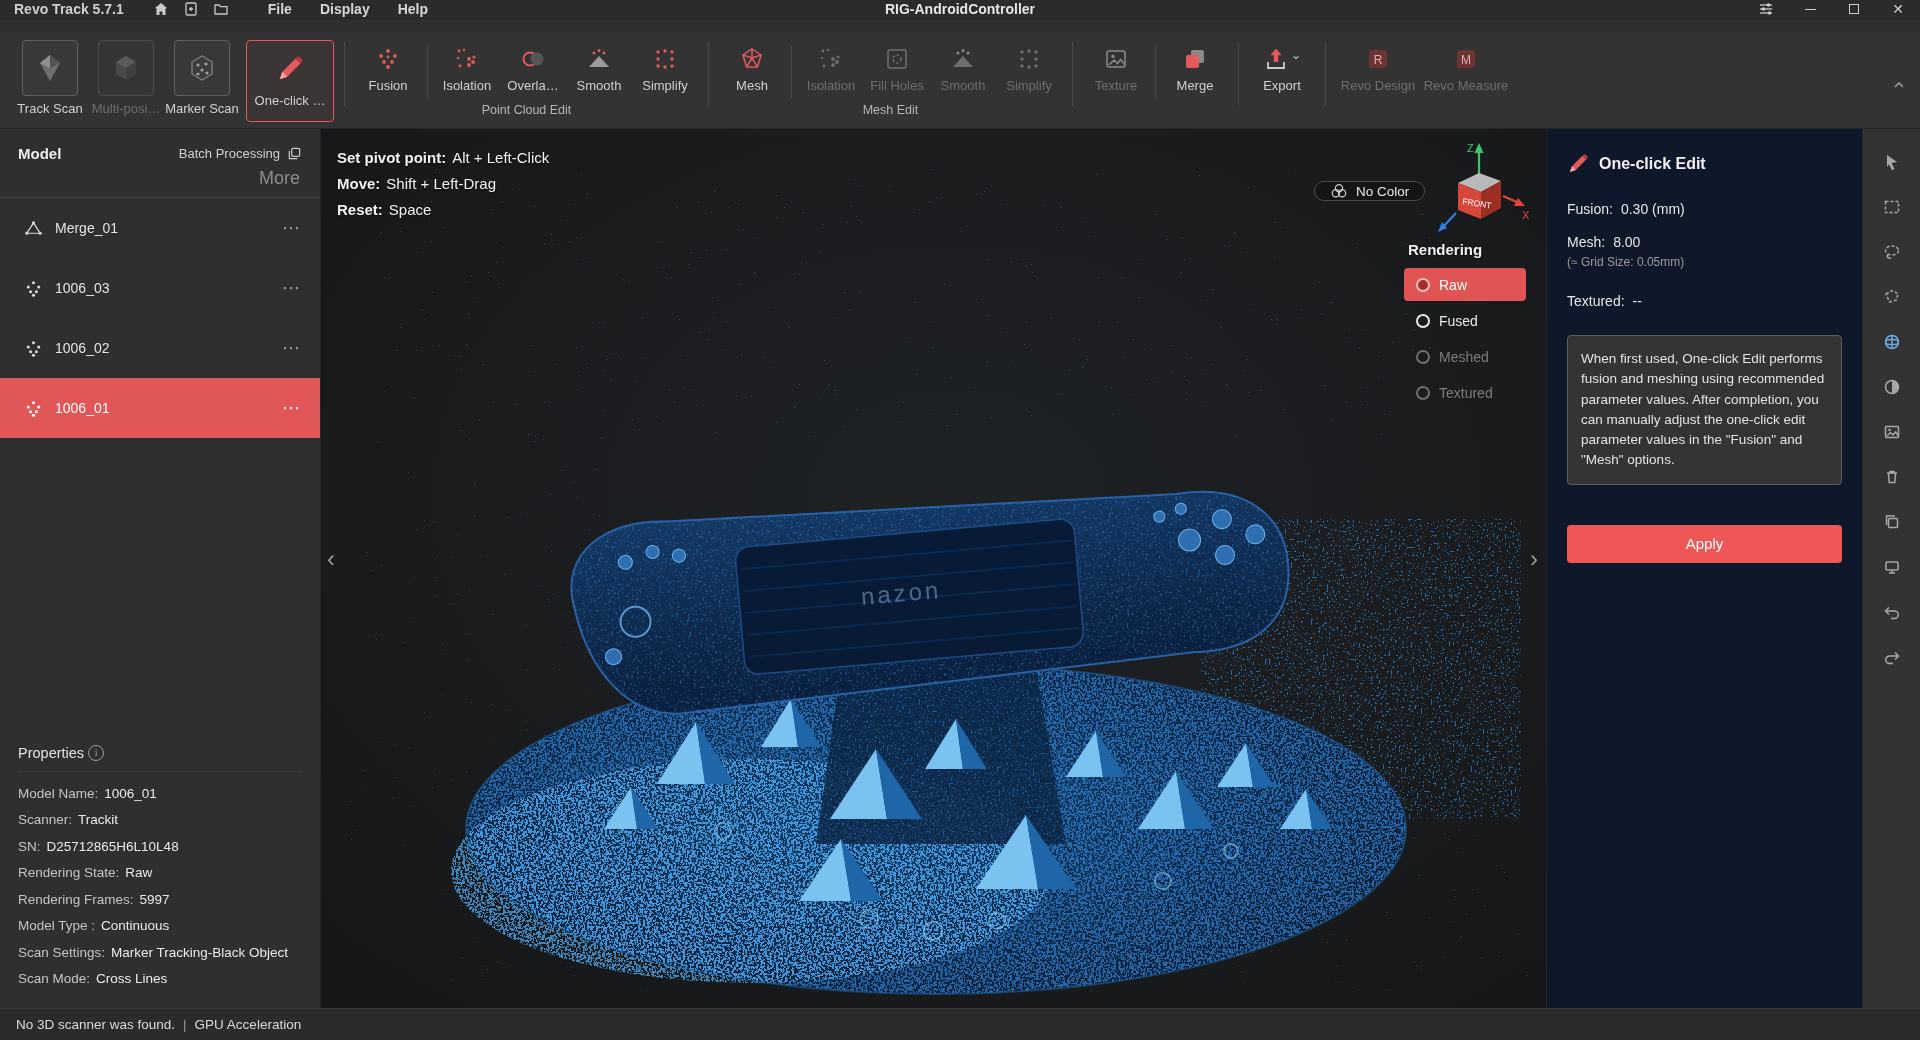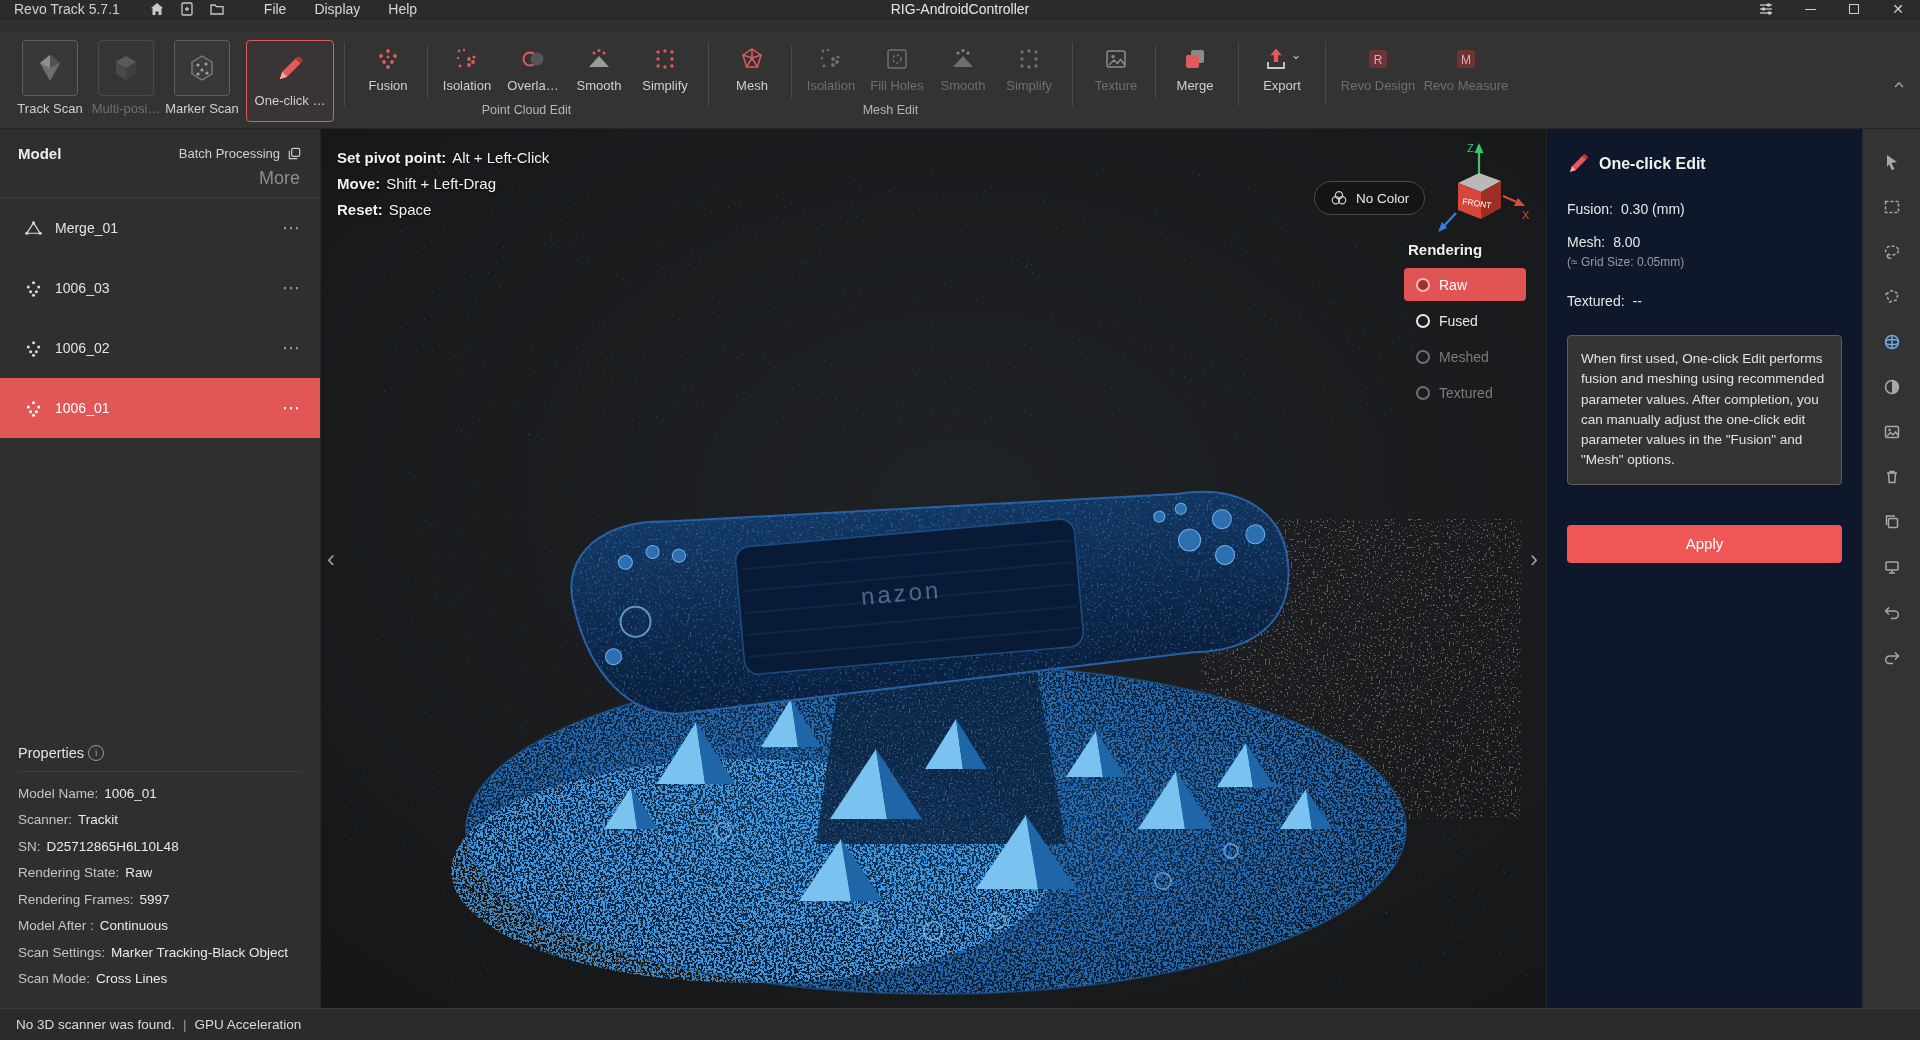--- a/index.html
+++ b/index.html
@@ -2,21 +2,21 @@
 <html><head>
 <meta charset="utf-8">
 <style>
   * { box-sizing: border-box; margin: 0; padding: 0; }
   html,body { width:1920px; height:1040px; overflow:hidden; background:#222;
     font-family:"Liberation Sans","DejaVu Sans",sans-serif; -webkit-font-smoothing:antialiased; }
   .app { position:relative; width:1920px; height:1040px; background:#2f2f2f; color:#e0e0e0; }
 
   
   .titlebar { position:absolute; left:0; top:0; width:1920px; height:19px; background:#2b2b2b;
-    display:flex; align-items:center; border-bottom:1px solid #242424; z-index:30; }
+    display:flex; align-items:center; border-bottom:1px solid #242424; z-index:30;font-weight:bold; }
   .app-title { margin-left:14px; font-size:14px; color:#cfcfcf; white-space:nowrap; }
   .tb-ic { width:30px; height:32px; display:flex; align-items:center; justify-content:center; cursor:default; }
   .tb-ic svg { width:16px; height:16px; }
   .tb-icons { display:flex; margin-left:22px; }
   .menus { display:flex; margin-left:18px; }
   .menu-item { padding:0 14px; line-height:32px; font-size:14px; color:#d6d6d6; }
   .doc-title { position:absolute; left:0; right:0; text-align:center; line-height:32px;
     font-size:14px; color:#e6e6e6; pointer-events:none; }
   .win-controls { margin-left:auto; display:flex; align-items:center; z-index:2; }
   .win-btn { width:44px; height:32px; display:flex; align-items:center; justify-content:center; color:#cfcfcf; }
@@ -82,21 +82,21 @@
     font-size:10.5px; display:inline-flex; align-items:center; justify-content:center; font-family:"Liberation Serif",serif; }
   .props-div { height:1px; background:#3e3e3e; margin:10px 0 12px 0; }
   .prow { font-size:13.5px; line-height:1.45; margin-bottom:7px; }
   .prow .pl { color:#c4c4c4; margin-right:6px; }
   .prow .pv { color:#e9e9e9; }
 
   
   .scene { position:absolute; left:0; top:0; width:1225px; height:879px; }
   .hints { position:absolute; left:16px; top:16px; font-size:15px; line-height:26px; color:#f2f2f2; text-shadow:0 1px 2px rgba(0,0,0,.6); }
   .hints b { font-weight:bold; margin-right:6px; }
-  .nocolor { position:absolute; left:993px; top:52px; height:34px; padding:0 15px; border-radius:17px;
+  .nocolor { position:absolute; left:993px; top:52px; height:20px; padding:0 15px; border-radius:17px;
     background:rgba(20,20,20,.85); border:1px solid #4a4a4a; display:flex; align-items:center; gap:8px;
     font-size:13.5px; color:#e6e6e6; }
   .nocolor svg { width:18px; height:18px; }
   .gizmo { position:absolute; left:1105px; top:10px; width:105px; height:112px; }
   .rendering { position:absolute; left:1083px; top:112px; width:122px; }
   .rendering-title { font-size:15px; font-weight:bold; color:#f0f0f0; margin-bottom:10px; padding-left:4px; text-shadow:0 1px 2px rgba(0,0,0,.6);}
   .opt { display:flex; align-items:center; gap:9px; height:33px; padding:0 12px; border-radius:4px;
     font-size:14px; color:#e8e8e8; margin-bottom:3px; }
   .opt .radio { width:14px; height:14px; border-radius:50%; border:2px solid #e8e8e8; flex:0 0 14px; }
   .opt.sel { background:#e15454; color:#ffffff; }
@@ -511,21 +511,21 @@
       <div class="props-title">
         <span>Properties</span>
         <span class="info-circ">i</span>
       </div>
       <div class="props-div"></div>
       <div class="prow"><span class="pl">Model Name:</span><span class="pv">1006_01</span></div>
       <div class="prow"><span class="pl">Scanner:</span><span class="pv">Trackit</span></div>
       <div class="prow"><span class="pl">SN:</span><span class="pv">D25712865H6L10L48</span></div>
       <div class="prow"><span class="pl">Rendering State:</span><span class="pv">Raw</span></div>
       <div class="prow"><span class="pl">Rendering Frames:</span><span class="pv">5997</span></div>
-      <div class="prow"><span class="pl">Model After :</span><span class="pv">Continuous</span></div>
+      <div class="prow"><span class="pl">Model Type :</span><span class="pv">Continuous</span></div>
       <div class="prow"><span class="pl">Scan Settings:</span><span class="pv">Marker Tracking-Black Object</span></div>
       <div class="prow"><span class="pl">Scan Mode:</span><span class="pv">Cross Lines</span></div>
     </div>
   </aside>
 
   <main class="viewport">
 
     <svg class="scene" viewBox="0 0 1225 879" preserveAspectRatio="none">
       <defs>
         <radialGradient id="g-disc" cx="45%" cy="45%" r="65%">

